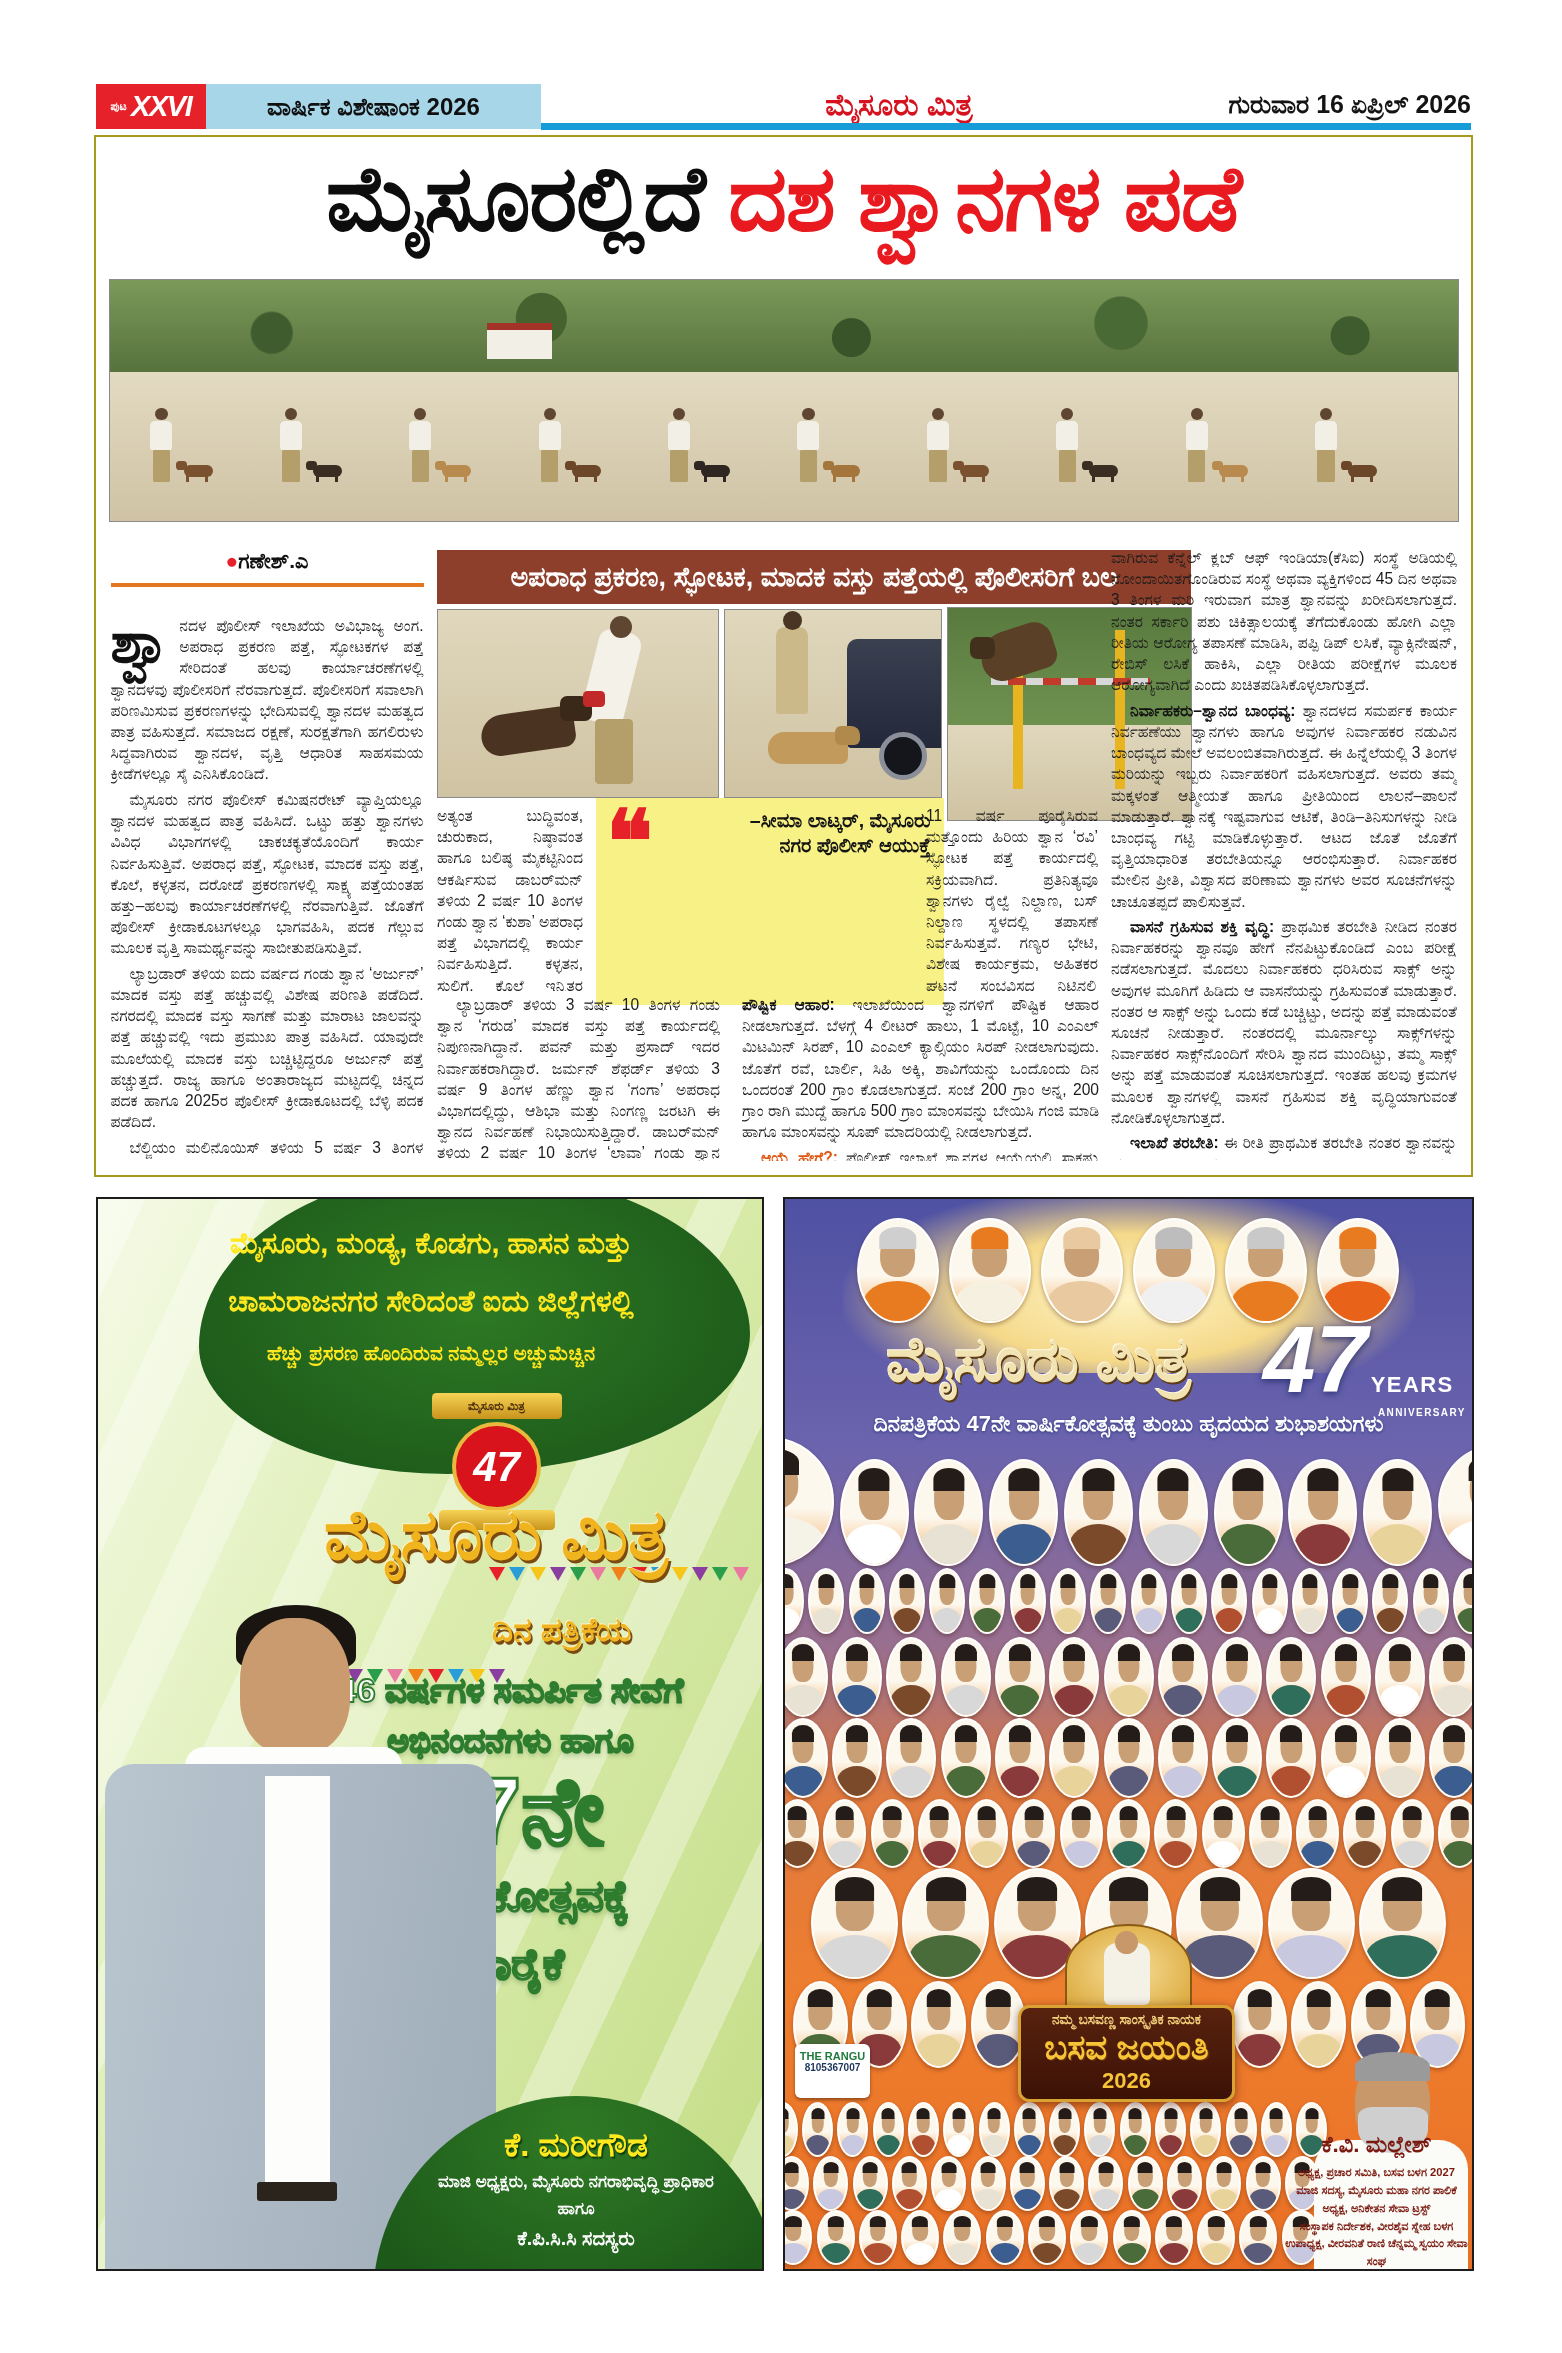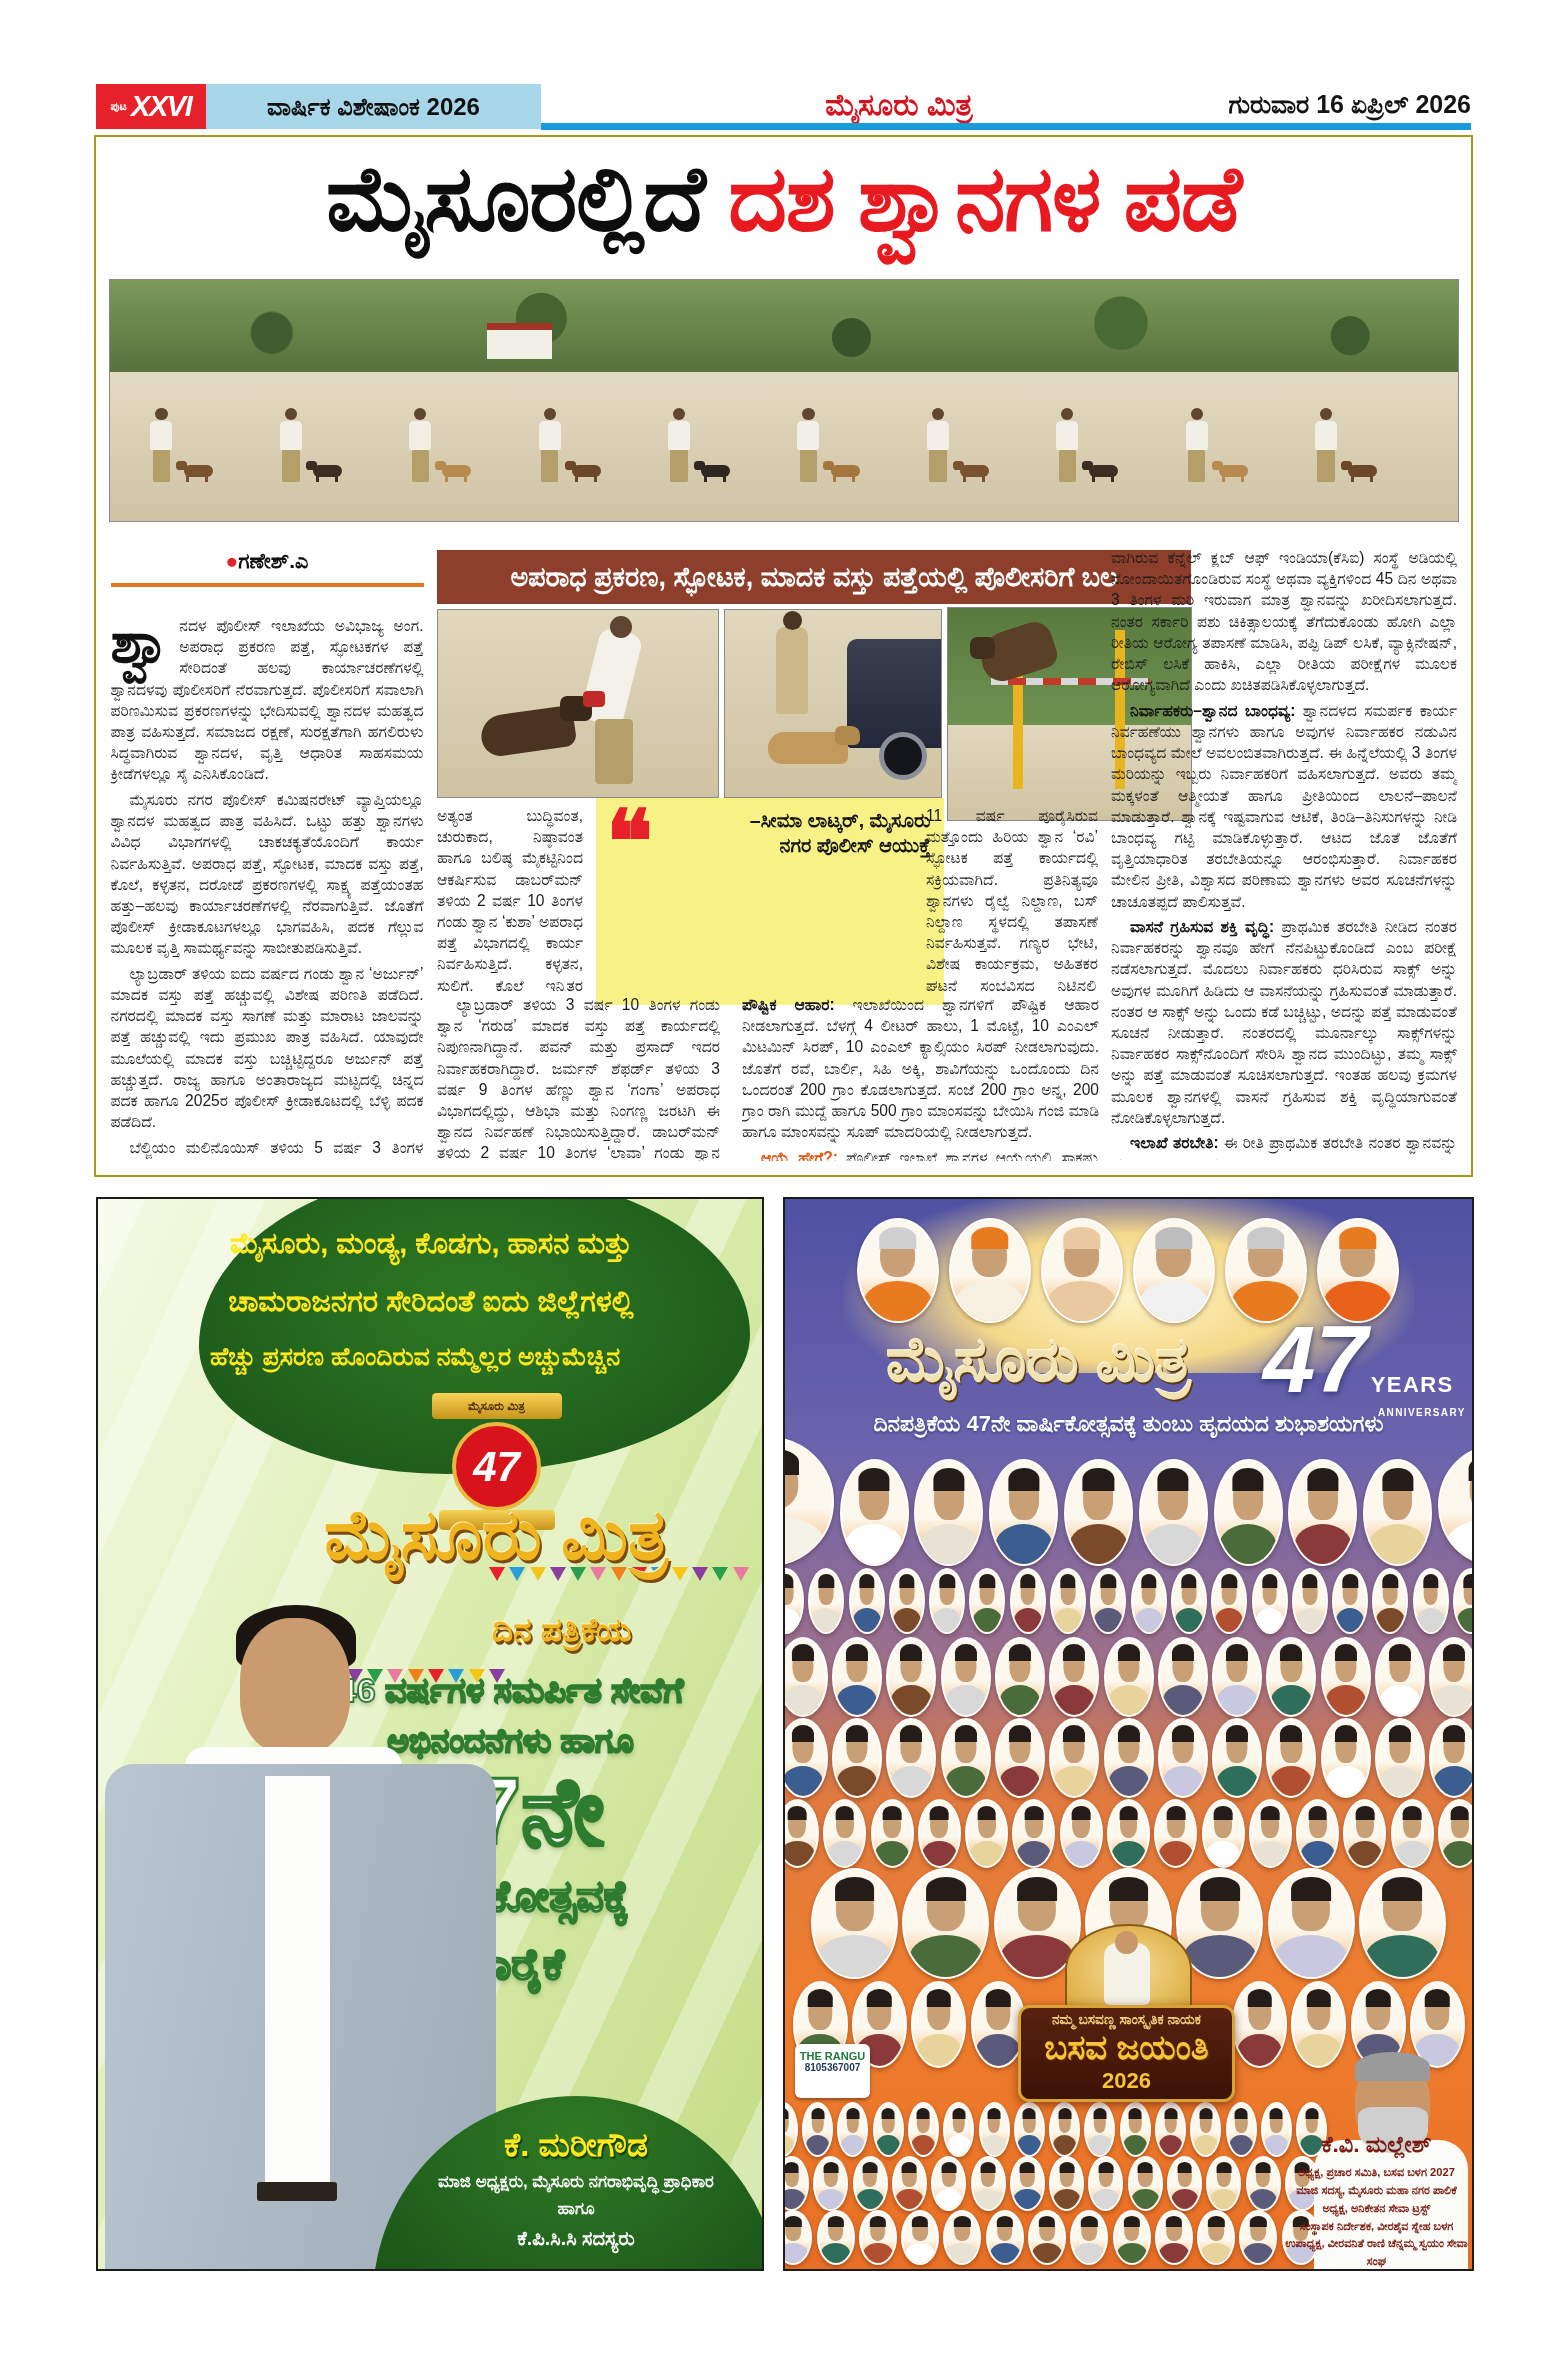--- a/index.html
+++ b/index.html
@@ -332,21 +332,21 @@
         <p><span class="lead">ನಿರ್ವಾಹಕರು–ಶ್ವಾನದ ಬಾಂಧವ್ಯ: </span>ಶ್ವಾನದಳದ ಸಮರ್ಪಕ ಕಾರ್ಯ ನಿರ್ವಹಣೆಯು ಶ್ವಾನಗಳು ಹಾಗೂ ಅವುಗಳ ನಿರ್ವಾಹಕರ ನಡುವಿನ ಬಾಂಧವ್ಯದ ಮೇಲೆ ಅವಲಂಬಿತವಾಗಿರುತ್ತದೆ. ಈ ಹಿನ್ನೆಲೆಯಲ್ಲಿ 3 ತಿಂಗಳ ಮರಿಯನ್ನು ಇಬ್ಬರು ನಿರ್ವಾಹಕರಿಗೆ ವಹಿಸಲಾಗುತ್ತದೆ. ಅವರು ತಮ್ಮ ಮಕ್ಕಳಂತೆ ಆತ್ಮೀಯತೆ ಹಾಗೂ ಪ್ರೀತಿಯಿಂದ ಲಾಲನೆ–ಪಾಲನೆ ಮಾಡುತ್ತಾರೆ. ಶ್ವಾನಕ್ಕೆ ಇಷ್ಟವಾಗುವ ಆಟಿಕೆ, ತಿಂಡಿ–ತಿನಿಸುಗಳನ್ನು ನೀಡಿ ಬಾಂಧವ್ಯ ಗಟ್ಟಿ ಮಾಡಿಕೊಳ್ಳುತ್ತಾರೆ. ಆಟದ ಜೊತೆ ಜೊತೆಗೆ ವೃತ್ತಿಯಾಧಾರಿತ ತರಬೇತಿಯನ್ನೂ ಆರಂಭಿಸುತ್ತಾರೆ. ನಿರ್ವಾಹಕರ ಮೇಲಿನ ಪ್ರೀತಿ, ವಿಶ್ವಾಸದ ಪರಿಣಾಮ ಶ್ವಾನಗಳು ಅವರ ಸೂಚನೆಗಳನ್ನು ಚಾಚೂತಪ್ಪದೆ ಪಾಲಿಸುತ್ತವೆ.</p>
         <p><span class="lead">ವಾಸನೆ ಗ್ರಹಿಸುವ ಶಕ್ತಿ ವೃದ್ಧಿ: </span>ಪ್ರಾಥಮಿಕ ತರಬೇತಿ ನೀಡಿದ ನಂತರ ನಿರ್ವಾಹಕರನ್ನು ಶ್ವಾನವೂ ಹೇಗೆ ನೆನಪಿಟ್ಟುಕೊಂಡಿದೆ ಎಂಬ ಪರೀಕ್ಷೆ ನಡೆಸಲಾಗುತ್ತದೆ. ಮೊದಲು ನಿರ್ವಾಹಕರು ಧರಿಸಿರುವ ಸಾಕ್ಸ್ ಅನ್ನು ಅವುಗಳ ಮೂಗಿಗೆ ಹಿಡಿದು ಆ ವಾಸನೆಯನ್ನು ಗ್ರಹಿಸುವಂತೆ ಮಾಡುತ್ತಾರೆ. ನಂತರ ಆ ಸಾಕ್ಸ್ ಅನ್ನು ಒಂದು ಕಡೆ ಬಚ್ಚಿಟ್ಟು, ಅದನ್ನು ಪತ್ತೆ ಮಾಡುವಂತೆ ಸೂಚನೆ ನೀಡುತ್ತಾರೆ. ನಂತರದಲ್ಲಿ ಮೂರ್ನಾಲ್ಕು ಸಾಕ್ಸ್‌ಗಳನ್ನು ನಿರ್ವಾಹಕರ ಸಾಕ್ಸ್‌ನೊಂದಿಗೆ ಸೇರಿಸಿ ಶ್ವಾನದ ಮುಂದಿಟ್ಟು, ತಮ್ಮ ಸಾಕ್ಸ್ ಅನ್ನು ಪತ್ತೆ ಮಾಡುವಂತೆ ಸೂಚಿಸಲಾಗುತ್ತದೆ. ಇಂತಹ ಹಲವು ಕ್ರಮಗಳ ಮೂಲಕ ಶ್ವಾನಗಳಲ್ಲಿ ವಾಸನೆ ಗ್ರಹಿಸುವ ಶಕ್ತಿ ವೃದ್ಧಿಯಾಗುವಂತೆ ನೋಡಿಕೊಳ್ಳಲಾಗುತ್ತದೆ.</p>
         <p><span class="lead">ಇಲಾಖೆ ತರಬೇತಿ: </span>ಈ ರೀತಿ ಪ್ರಾಥಮಿಕ ತರಬೇತಿ ನಂತರ ಶ್ವಾನವನ್ನು ಬೆಂಗಳೂರಿನ ಆಡುಗೋಡಿಯ ಕರ್ನಾಟಕ ರಾಜ್ಯ ಶ್ವಾನಗಳ ತರಬೇತಿ ಕೇಂದ್ರಕ್ಕೆ ಕಳುಹಿಸಲಾಗುತ್ತದೆ. ಪ್ರತಿ ಶ್ವಾನದೊಂದಿಗೆ ಇಬ್ಬರು ಸಿಎಆರ್ ಸಿಬ್ಬಂದಿಯೂ ತೆರಳುತ್ತಾರೆ. ಶ್ವಾನಗಳು ಹಾಗೂ ಅವುಗಳ ನಿರ್ವಾಹಕರಿಗೆ ತರಬೇತಿ ನೀಡಲಾಗುತ್ತದೆ. ಸಿಟ್, ಅಪ್, ರೋಲ್, ಜಂಪ್, ಇಂತಹ ಸೂಚನೆಗಳನ್ನು ಪಕ್ವತೆಯಿಂದ ಪಾಲಿಸುವುದರ ಜೊತೆಗೆ ವ್ಯಕ್ತಿ ಸಂಬಂಧಿತ ತರಬೇತಿಯನ್ನೂ ನೀಡಲಾಗುತ್ತದೆ.</p>
       </div>
   </div>
 
   <div id="left-ad" class="abs ad" style="left:96px;top:1197px;width:664px;height:1070px;">
     <div class="abs blob" style="left:101px;top:-29px;width:551px;height:304px;"></div>
     <div class="abs blob-line" style="left:65px;top:27.5px;width:536px;">ಮೈಸೂರು, ಮಂಡ್ಯ, ಕೊಡಗು, ಹಾಸನ ಮತ್ತು</div>
     <div class="abs blob-line" style="left:65px;top:86px;width:536px;">ಚಾಮರಾಜನಗರ ಸೇರಿದಂತೆ ಐದು ಜಿಲ್ಲೆಗಳಲ್ಲಿ</div>
-    <div class="abs blob-line" style="left:49px;top:143px;width:536px;font-size:25px;">ಹೆಚ್ಚು ಪ್ರಸರಣ ಹೊಂದಿರುವ ನಮ್ಮೆಲ್ಲರ ಅಚ್ಚುಮೆಚ್ಚಿನ</div>
+    <div class="abs blob-line" style="left:65px;top:143px;width:536px;font-size:20px;">ಹೆಚ್ಚು ಪ್ರಸರಣ ಹೊಂದಿರುವ ನಮ್ಮೆಲ್ಲರ ಅಚ್ಚುಮೆಚ್ಚಿನ</div>
 
     <div class="abs" style="left:319px;top:194px;width:159px;height:167px;">
       <div class="ribbon" style="position:absolute;left:14.5px;top:0;width:130px;height:26px;font-size:11.6px;">
           <span>ಮೈಸೂರು ಮಿತ್ರ</span>
         </div>
       <div class="badge-circle" style="position:absolute;left:35px;top:29px;width:81px;height:81px;font-size:42px;">
           <span>47</span>
         </div>
       <div class="ribbon" style="position:absolute;left:22px;top:117px;width:116px;height:20px;"></div>
     </div>

